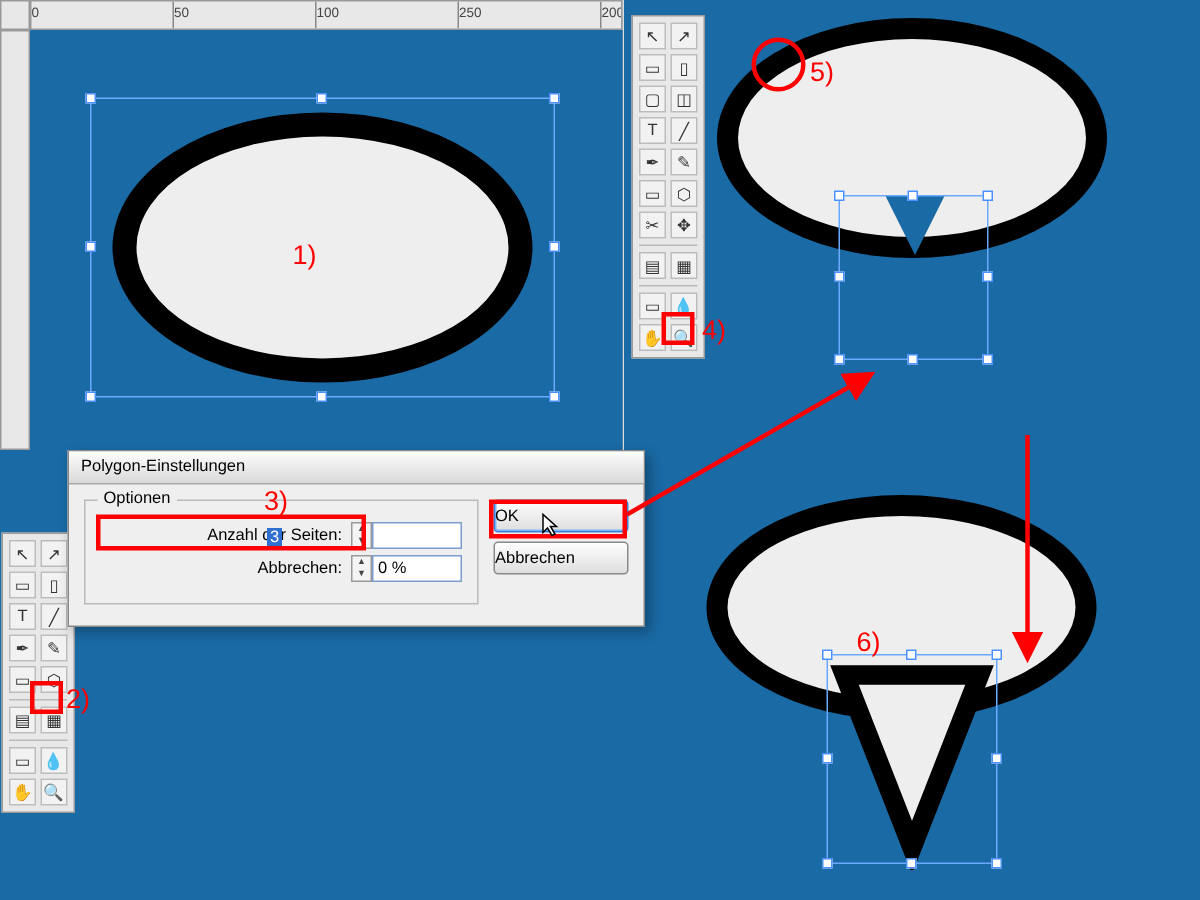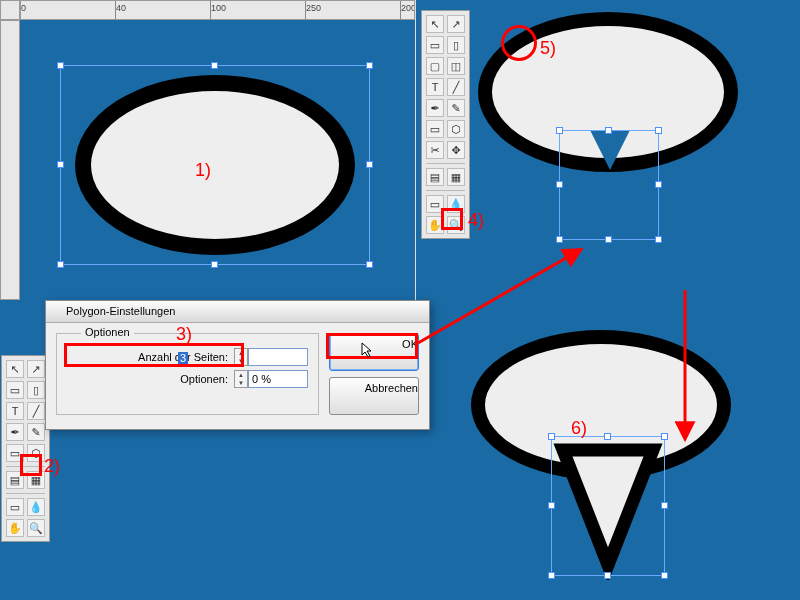--- a/index.html
+++ b/index.html
@@ -21,48 +21,48 @@
   
   .tr{left:416px;top:0;width:384px;height:300px}
   .br{left:416px;top:300px;width:384px;height:300px}
   .bl{left:0;top:300px;width:416px;height:300px;background:#1a6aa5}
   
   .tbx{position:absolute;background:#e8e8e8;border:1px solid #9a9a9a;padding:4px;display:grid;grid-template-columns:18px 18px;gap:3px 3px}
   .tbx .tool{width:18px;height:18px;background:#f2f2f2;border:1px solid #bcbcbc;display:flex;align-items:center;justify-content:center;font-size:11px;color:#333}
   .divider{grid-column:1/3;height:1px;background:#bbb;margin:1px 0}
   
   .dialog{position:absolute;left:45px;top:300px;width:385px;background:#efefef;border:1px solid #888;box-shadow:3px 3px 8px rgba(0,0,0,.3)}
-  .titlebar{height:22px;background:linear-gradient(#fdfdfd,#d9d9d9);border-bottom:1px solid #aaa;padding:4px 20px;font-size:11px}
+  .titlebar{height:22px;background:linear-gradient(#fdfdfd,#d9d9d9);border-bottom:1px solid #aaa;padding:4px 8px;font-size:11px}
   .dlg-body{display:flex;padding:10px 10px 14px 10px;gap:10px}
   .fieldset{border:1px solid #bbb;padding:10px 10px 10px 10px;position:relative;flex:1}
-  .fieldset .legend{position:absolute;left:24px;top:-8px;background:#efefef;padding:0 4px;font-size:11px}
+  .fieldset .legend{position:absolute;left:8px;top:-8px;background:#efefef;padding:0 4px;font-size:11px}
   .row{display:flex;align-items:center;gap:6px;margin:4px 0;justify-content:flex-end}
   .lbl{font-size:11px}
   .spin{display:flex;align-items:center}
   .spin .arrows{width:14px;height:18px;display:flex;flex-direction:column;border:1px solid #9a9a9a;background:#f4f4f4}
   .spin .arrows div{flex:1;font-size:6px;text-align:center;line-height:8px;color:#444}
   .spin input{width:60px;height:18px;border:1px solid #7a9ccf;background:#fff;padding:0 3px;font-size:11px}
   .btns{width:90px;display:flex;flex-direction:column;gap:6px}
-  .btn{height:38px;border:1px solid #8a8a8a;background:linear-gradient(#fefefe,#dedede);border-radius:3px;font-size:11px;text-align:right;line-height:20px}
+  .btn{height:22px;border:1px solid #8a8a8a;background:linear-gradient(#fefefe,#dedede);border-radius:3px;font-size:11px;text-align:left;line-height:20px}
   .btn.primary{border:1px solid #3c7fd6;box-shadow:0 0 0 1px #79b2ff inset}
   .sel-blue{background:#2f6fd0;color:#fff;padding:0 2px}
   
   .ellipse-r{position:absolute;border:14px solid #000;border-radius:50%;background:#eee}
   .triangle-down{position:absolute}
   .circle-red{position:absolute;border:3px solid #f00;border-radius:50%}
   .arrow{position:absolute;pointer-events:none}
 </style>
 </head>
 <body>
 
 <div class="panel tl">
   <div class="ruler-corner"></div>
   <div class="ruler-h">
     <span class="rtick" style="left:0px">0</span>
-    <span class="rtick" style="left:95px">40</span>
+    <span class="rtick" style="left:95px">50</span>
     <span class="rtick" style="left:190px">100</span>
     <span class="rtick" style="left:285px">250</span>
     <span class="rtick" style="left:380px">200</span>
   </div>
   <div class="ruler-v"></div>
   <div class="canvas-tl">
     <div class="ellipse-big"></div>
     <div class="sel-box" style="left:40px;top:45px;width:310px;height:200px">
       <div class="handle" style="left:-4px;top:-4px"></div>
       <div class="handle" style="left:50%;top:-4px;margin-left:-4px"></div>
@@ -180,21 +180,21 @@
         <div class="spin">
           <div class="arrows">
               <div>▲</div>
               <div>▼</div>
             </div>
           <input readonly="" style="position: relative;">
             <span class="sel-blue" style="position:absolute;margin-left:-56px;margin-top:2px;">3</span>
         </div>
       </div>
       <div class="row">
-        <span class="lbl">Optionen:</span>
+        <span class="lbl">Abbrechen:</span>
         <div class="spin">
           <div class="arrows">
               <div>▲</div>
               <div>▼</div>
             </div>
           <input value="0 %" style="">
         </div>
       </div>
     </div>
     <div class="btns">

